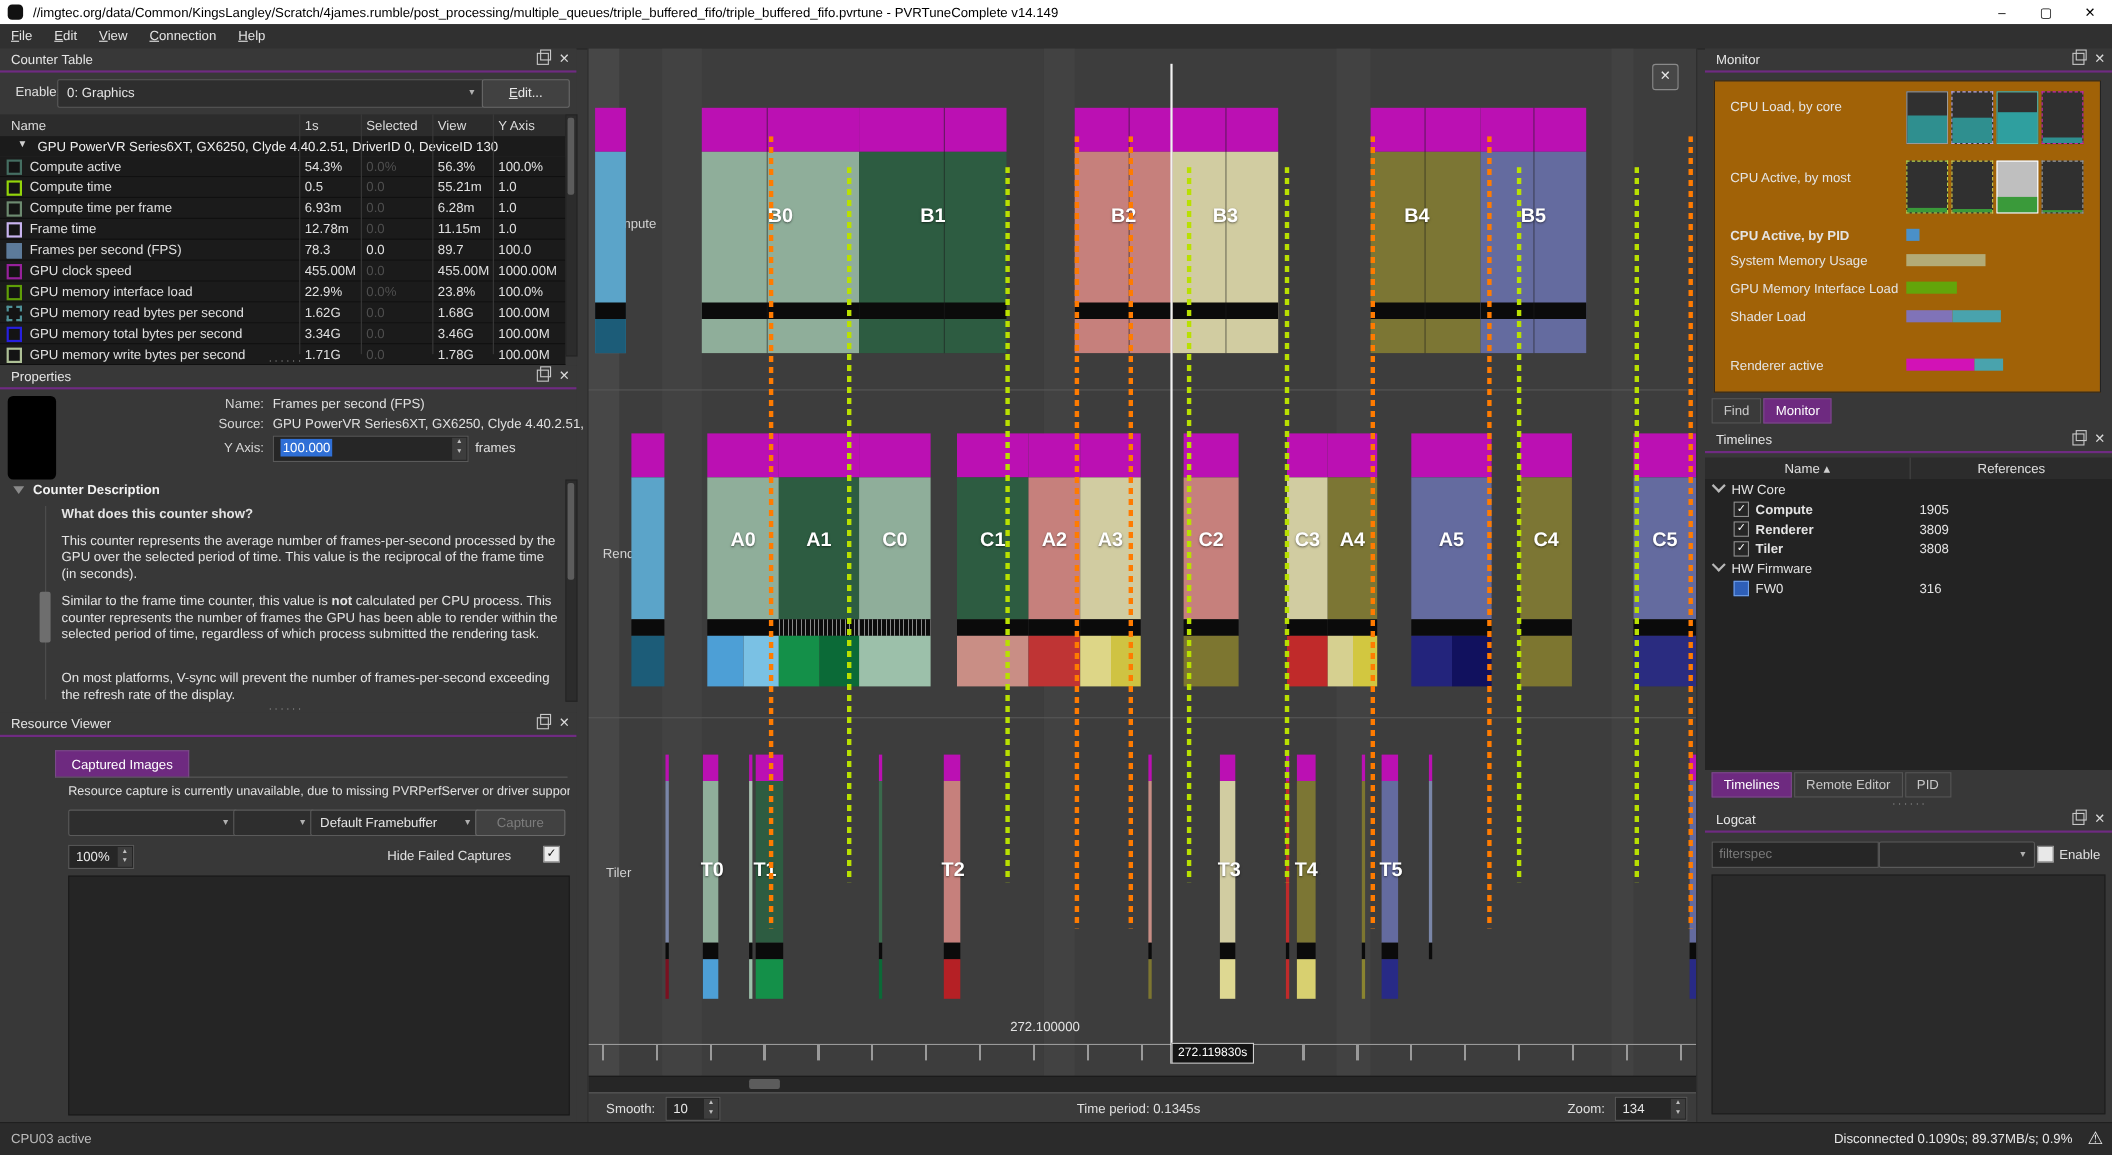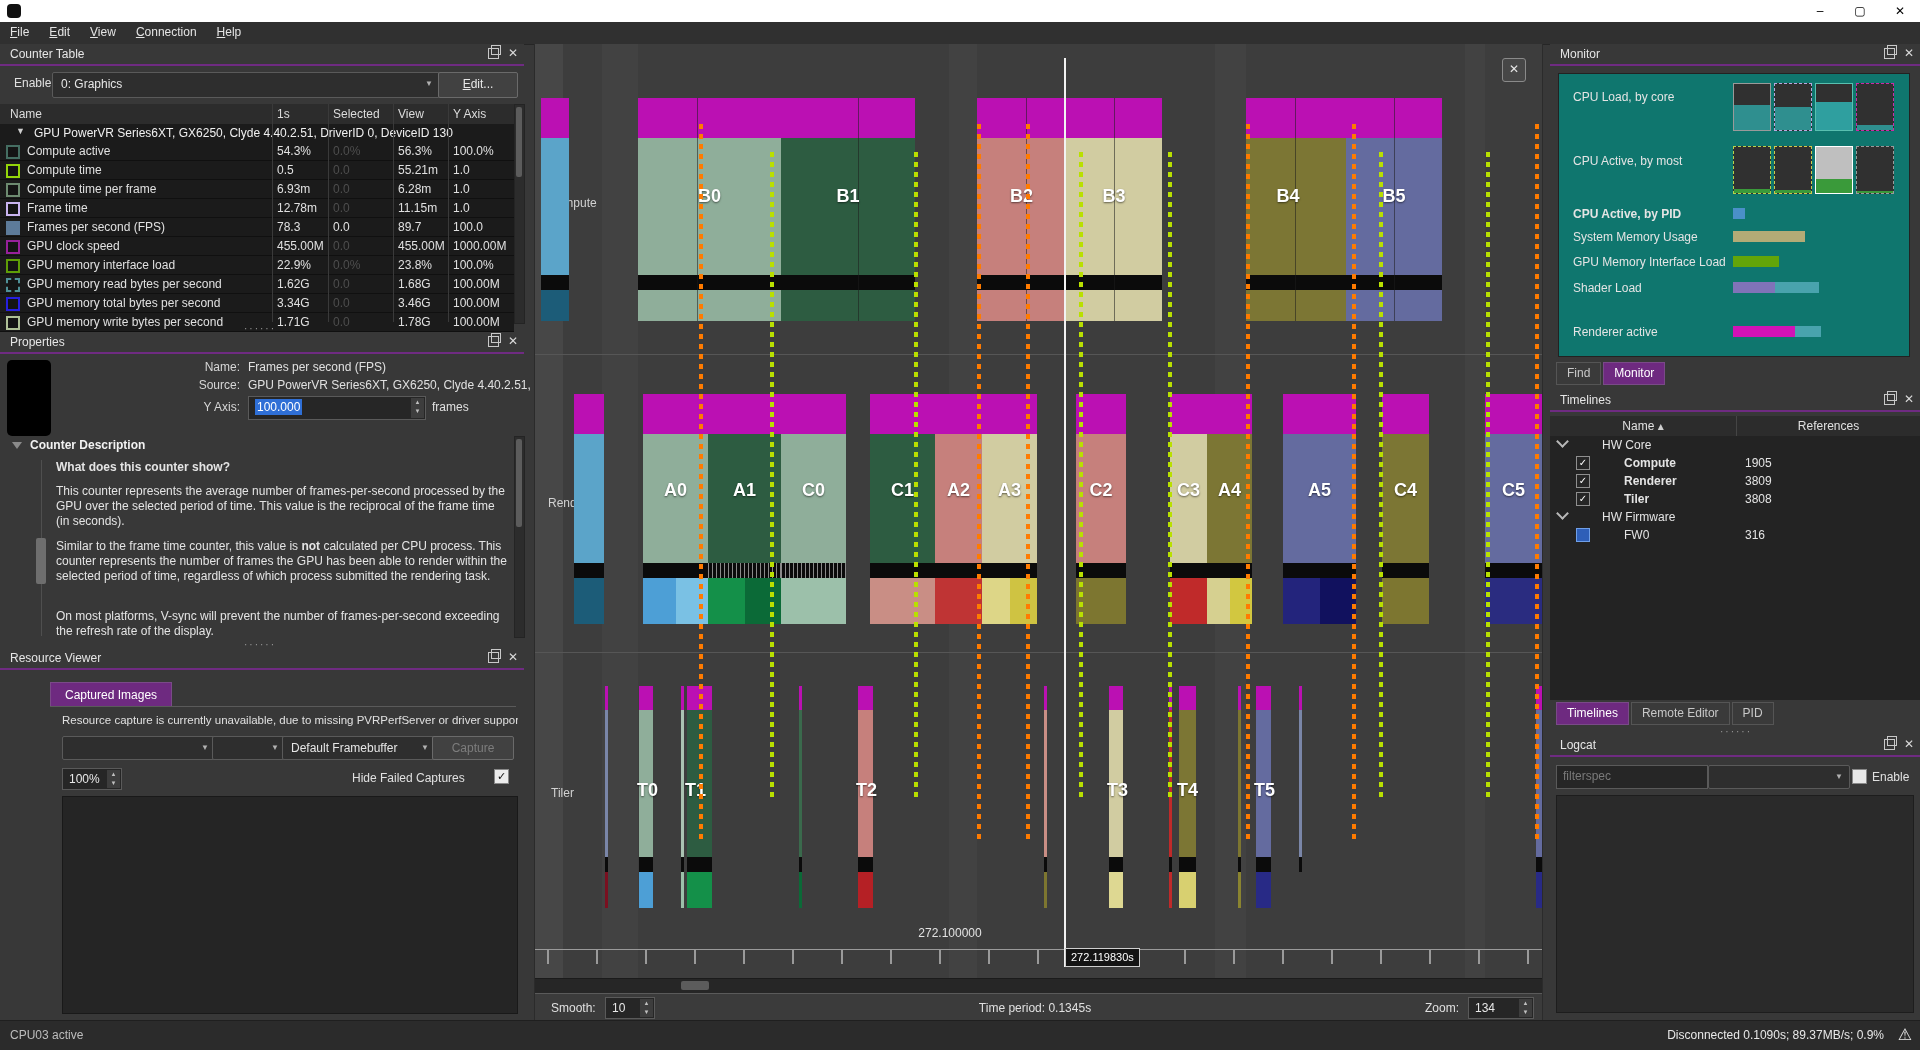--- a/index.html
+++ b/index.html
@@ -75,58 +75,59 @@
   #cursor-label{position:absolute;top:904px;height:17px;line-height:17px;background:#141414;border:1px solid #cfcfcf;color:#fff;font-size:11px;padding:0 5px;}
   #axis-label{position:absolute;top:882px;left:355px;width:120px;text-align:center;color:#e2e2e2;}
   #axis-line{position:absolute;left:0;top:905px;width:1007px;height:1px;background:#9a9a9a;}
   #axis-ticks{position:absolute;left:12px;top:906px;width:990px;height:14px;background:repeating-linear-gradient(90deg,#9a9a9a 0 2px,transparent 2px 49px);}
   #hscroll{position:absolute;left:0;top:934px;width:1007px;height:14px;background:#262626;border-top:1px solid #1b1b1b;}
   #hscroll-handle{position:absolute;left:146px;top:2px;width:28px;height:9px;background:#5c5c5c;border-radius:2px;}
   #tl-controls{position:absolute;left:0;top:949px;width:1007px;height:29px;background:#3b3b3b;border-top:1px solid #5a5a5a;}
   #tl-close{position:absolute;right:16px;top:14px;width:22px;height:22px;background:#474747;border:1px solid #8a8a8a;border-radius:3px;color:#e6e6e6;text-align:center;line-height:20px;font-size:12px;}
   
   #monitor{left:1550px;top:44px;width:370px;height:346px;}
-  #mon-panel{position:absolute;left:8px;top:29px;width:350px;height:282px;background:#0f766e;border:1px solid #222;}
+  #mon-panel{position:absolute;left:8px;top:29px;width:350px;height:282px;background:#a16207;border:1px solid #222;}
   .mon-label{position:absolute;left:14px;white-space:nowrap;color:#e4e4e4;}
   .gbox-row{position:absolute;left:174px;display:flex;gap:3px;}
   .gbox{width:36px;height:46px;position:relative;background:#303030;}
   .gfill{position:absolute;left:0;right:0;bottom:0;background:#2f8f8f;}
   .mbar-row{position:absolute;left:174px;display:flex;}
   .mbar-row div{height:11px;}
   .tabbar{position:absolute;display:flex;gap:2px;}
   .tab{padding:3px 10px;background:#3a3a3a;border:1px solid #555;color:#c8c8c8;line-height:15px;}
   .tab.active{background:#6e2a80;color:#fff;border-color:#7a4a88;}
   #timelines-dock{left:1550px;top:390px;width:370px;height:345px;}
   #tlp-header{position:absolute;left:0;top:26px;width:370px;height:20px;background:#2c2c2c;border-bottom:1px solid #1c1c1c;display:flex;}
   #tlp-header .hc1{width:186px;text-align:center;line-height:20px;border-right:1px solid #454545;}
   #tlp-header .hc2{flex:1;text-align:center;line-height:20px;}
   #tl-rows{position:absolute;left:0;top:46px;width:370px;background:#232323;}
   #tl-rows-bg{position:absolute;left:0;top:46px;width:370px;height:264px;background:#232323;}
   .tlrow{position:relative;height:18px;color:#e4e4e4;}
   .tl-exp{position:absolute;left:8px;top:1px;width:7px;height:7px;border-right:2px solid #b8b8b8;border-bottom:2px solid #b8b8b8;transform:rotate(45deg);}
   .tl-check{position:absolute;left:26px;top:2px;width:12px;height:12px;background:#262626;border:1px solid #8f8f8f;color:#fff;font-size:10px;line-height:12px;text-align:center;}
   .tl-fwicon{position:absolute;left:26px;top:2px;width:12px;height:12px;background:#2e5fb8;border:1px solid #6f9fe8;}
-  .tl-label{position:absolute;left:46px;top:2px;margin-left:28px;}
+  .tl-label{position:absolute;left:46px;top:2px;}
   .tl-label.grp{left:24px;}
   .tl-refs{position:absolute;left:195px;top:2px;}
   #logcat{left:1550px;top:735px;width:370px;height:285px;}
   #log-content{position:absolute;left:6px;top:60px;width:356px;height:216px;background:#2a2a2a;border:1px solid #1d1d1d;}
   
   #statusbar{position:absolute;left:0;top:1020px;width:1920px;height:30px;background:#2b2b2b;border-top:1px solid #1f1f1f;}
   #status-left{position:absolute;left:10px;top:7px;color:#bdbdbd;}
   #status-right{position:absolute;right:36px;top:7px;color:#e8e8e8;}
   #warn-icon{position:absolute;right:8px;top:4px;font-size:16px;color:#e8e8e8;}
 </style>
 </head>
 <body>
 
 <div id="root">
 
   <div id="titlebar">
     <div id="app-icon"></div>
+    <span id="title-text">//imgtec.org/data/Common/KingsLangley/Scratch/4james.rumble/post_processing/multiple_queues/triple_buffered_fifo/triple_buffered_fifo.pvrtune - PVRTuneComplete v14.149</span>
     <div class="winbtn" style="right:80px">–</div>
     <div class="winbtn" style="right:40px">▢</div>
     <div class="winbtn" style="right:0">✕</div>
   </div>
 
   <div id="menubar"><div class="menu-item"><u>F</u>ile</div><div class="menu-item"><u>E</u>dit</div><div class="menu-item"><u>V</u>iew</div><div class="menu-item"><u>C</u>onnection</div><div class="menu-item"><u>H</u>elp</div></div>
 
   <section class="dock" id="counter-table">
     <div class="dock-title">Counter Table</div>
     <div class="dock-icons">

